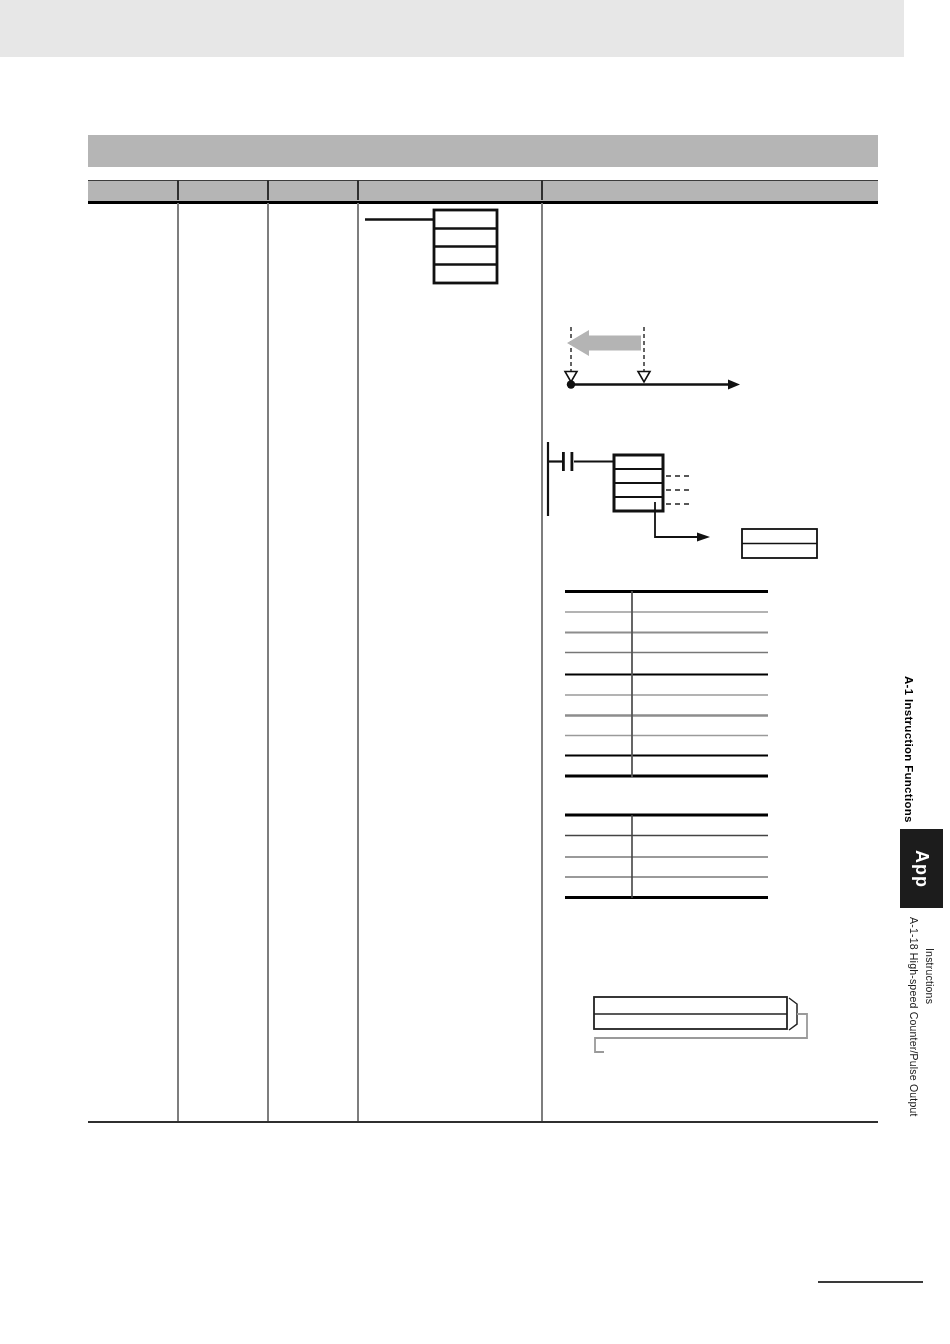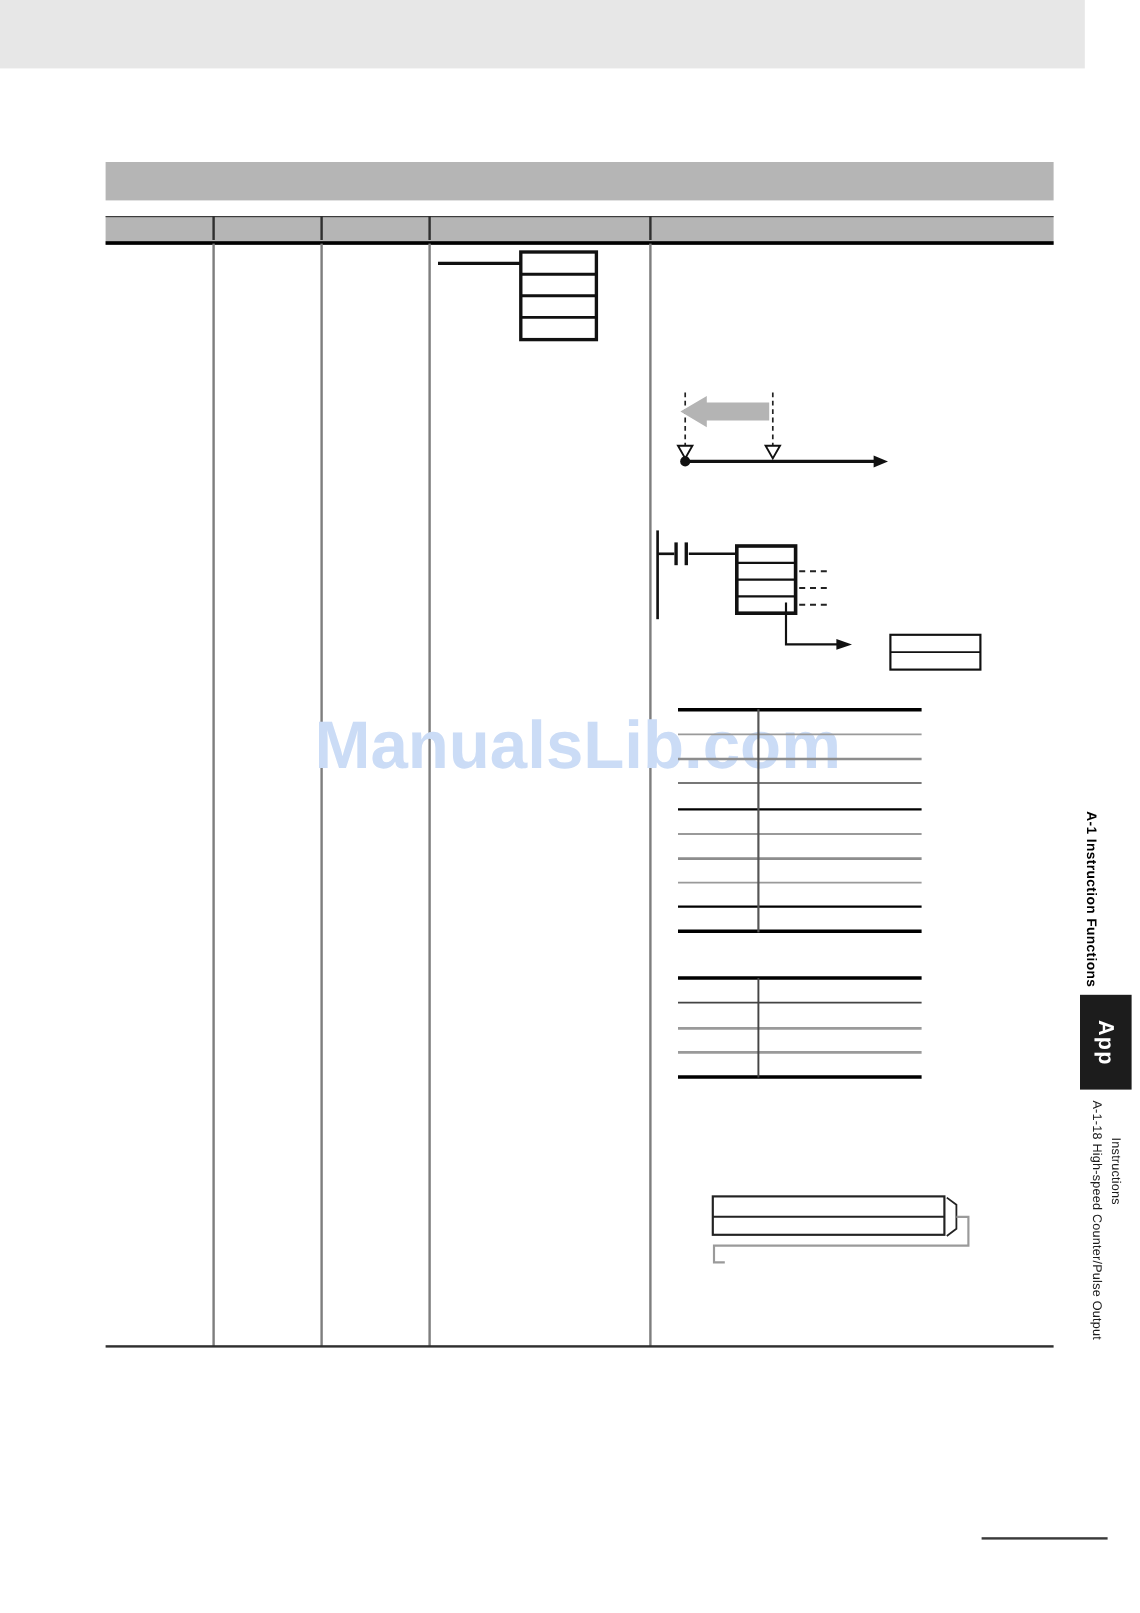--- a/index.html
+++ b/index.html
@@ -63,21 +63,20 @@
   <div class="abs hdr-div" style="left:267px"></div>
   <div class="abs hdr-div" style="left:357px"></div>
   <div class="abs hdr-div" style="left:541px"></div>
 
   <div class="abs col-div" style="left:177px"></div>
   <div class="abs col-div" style="left:267px"></div>
   <div class="abs col-div" style="left:357px"></div>
   <div class="abs col-div" style="left:541px"></div>
   <div class="abs tbl-bottom"></div>
 
-  <div class="abs watermark">ManualsLib.com</div>
 
   <svg width="950" height="1344" viewBox="0 0 950 1344">
 
     <g>
       <line x1="365" y1="219.5" x2="434" y2="219.5" stroke="#111" stroke-width="2.6"></line>
       <rect x="434" y="210" width="63" height="73" fill="none" stroke="#111" stroke-width="2.8"></rect>
       <line x1="434" y1="228.5" x2="497" y2="228.5" stroke="#111" stroke-width="2.4"></line>
       <line x1="434" y1="246.5" x2="497" y2="246.5" stroke="#111" stroke-width="2.4"></line>
       <line x1="434" y1="264.5" x2="497" y2="264.5" stroke="#111" stroke-width="2.4"></line>
     </g>

